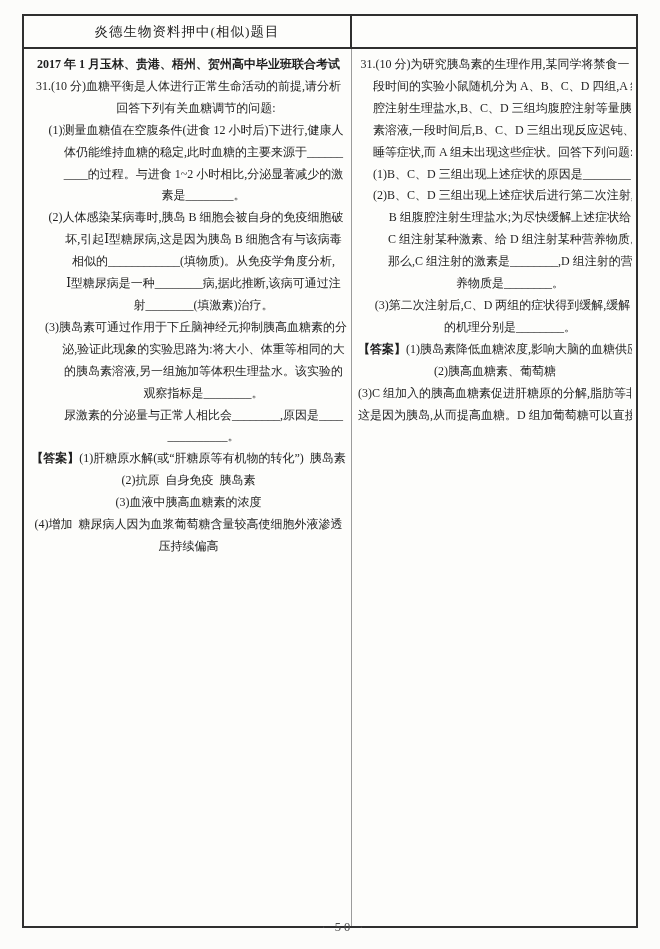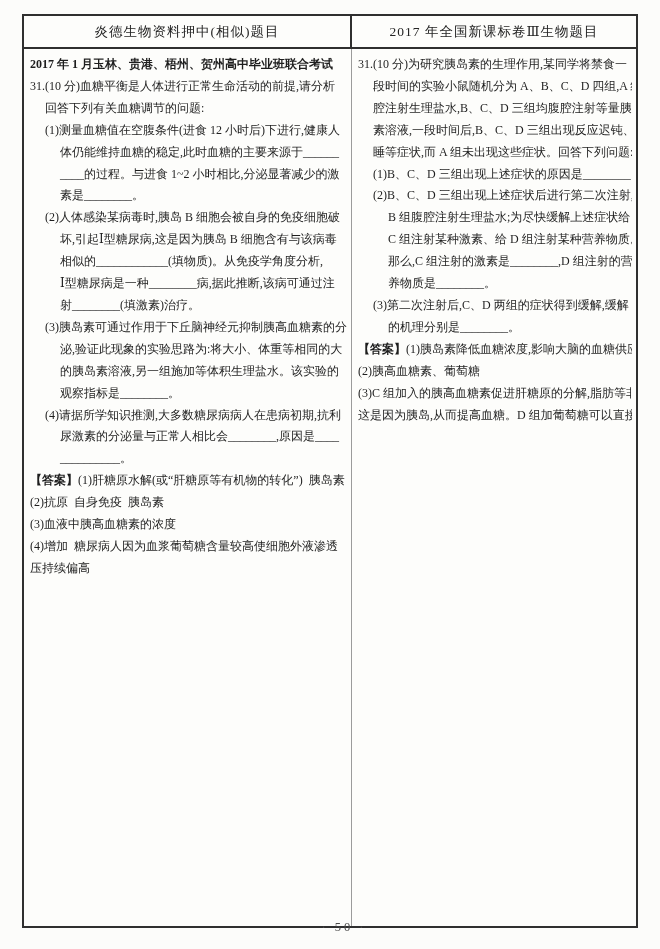--- a/index.html
+++ b/index.html
@@ -39,20 +39,21 @@
   }
   .th.left {
     width: 328px;
     border-right: 2px solid #2f2f2f;
   }
   .th.right { flex: 1; }
   .tbody {
     display: flex;
     flex: 1;
     min-height: 0;
+    text-align: center;
   }
   .td {
     padding: 5px 4px 0 6px;
     overflow: hidden;
   }
   .td.left {
     width: 328px;
     border-right: 1px solid #9b9b9b;
   }
   .td.right { flex: 1; }
@@ -79,41 +80,39 @@
     padding-left: 28px;
   }
 </style>
 </head>
 <body>
 
 <div class="sheet">
   <div class="doc-table">
     <div class="thead">
       <div class="th left">炎德生物资料押中(相似)题目</div>
-      <div class="th right">2017 年全国新课标卷Ⅲ生物题目</div>
     </div>
     <div class="tbody">
       <div class="td left" id="col-left">
           <div class="line bold">2017 年 1 月玉林、贵港、梧州、贺州高中毕业班联合考试</div>
           <div class="line">31.(10 分)血糖平衡是人体进行正常生命活动的前提,请分析</div>
           <div class="line i1">回答下列有关血糖调节的问题:</div>
           <div class="line i1">(1)测量血糖值在空腹条件(进食 12 小时后)下进行,健康人</div>
           <div class="line i2">体仍能维持血糖的稳定,此时血糖的主要来源于______</div>
           <div class="line i2">____的过程。与进食 1~2 小时相比,分泌显著减少的激</div>
           <div class="line i2">素是________。</div>
           <div class="line i1">(2)人体感染某病毒时,胰岛 B 细胞会被自身的免疫细胞破</div>
           <div class="line i2">坏,引起Ⅰ型糖尿病,这是因为胰岛 B 细胞含有与该病毒</div>
           <div class="line i2">相似的____________(填物质)。从免疫学角度分析,</div>
           <div class="line i2">Ⅰ型糖尿病是一种________病,据此推断,该病可通过注</div>
           <div class="line i2">射________(填激素)治疗。</div>
           <div class="line i1">(3)胰岛素可通过作用于下丘脑神经元抑制胰高血糖素的分</div>
           <div class="line i2">泌,验证此现象的实验思路为:将大小、体重等相同的大</div>
           <div class="line i2">的胰岛素溶液,另一组施加等体积生理盐水。该实验的</div>
           <div class="line i2">观察指标是________。</div>
-          <div class="line i1">(4)请据所学知识推测,大多数糖尿病病人在患病初期,抗利</div>
           <div class="line i2">尿激素的分泌量与正常人相比会________,原因是____</div>
           <div class="line i2">__________。</div>
           <div class="line"><b>【答案】</b>(1)肝糖原水解(或“肝糖原等有机物的转化”)  胰岛素</div>
           <div class="line">(2)抗原  自身免疫  胰岛素</div>
           <div class="line">(3)血液中胰高血糖素的浓度</div>
           <div class="line">(4)增加  糖尿病人因为血浆葡萄糖含量较高使细胞外液渗透</div>
           <div class="line">压持续偏高</div>
         </div>
       <div class="td right" id="col-right">
           <div class="line">31.(10 分)为研究胰岛素的生理作用,某同学将禁食一</div>

